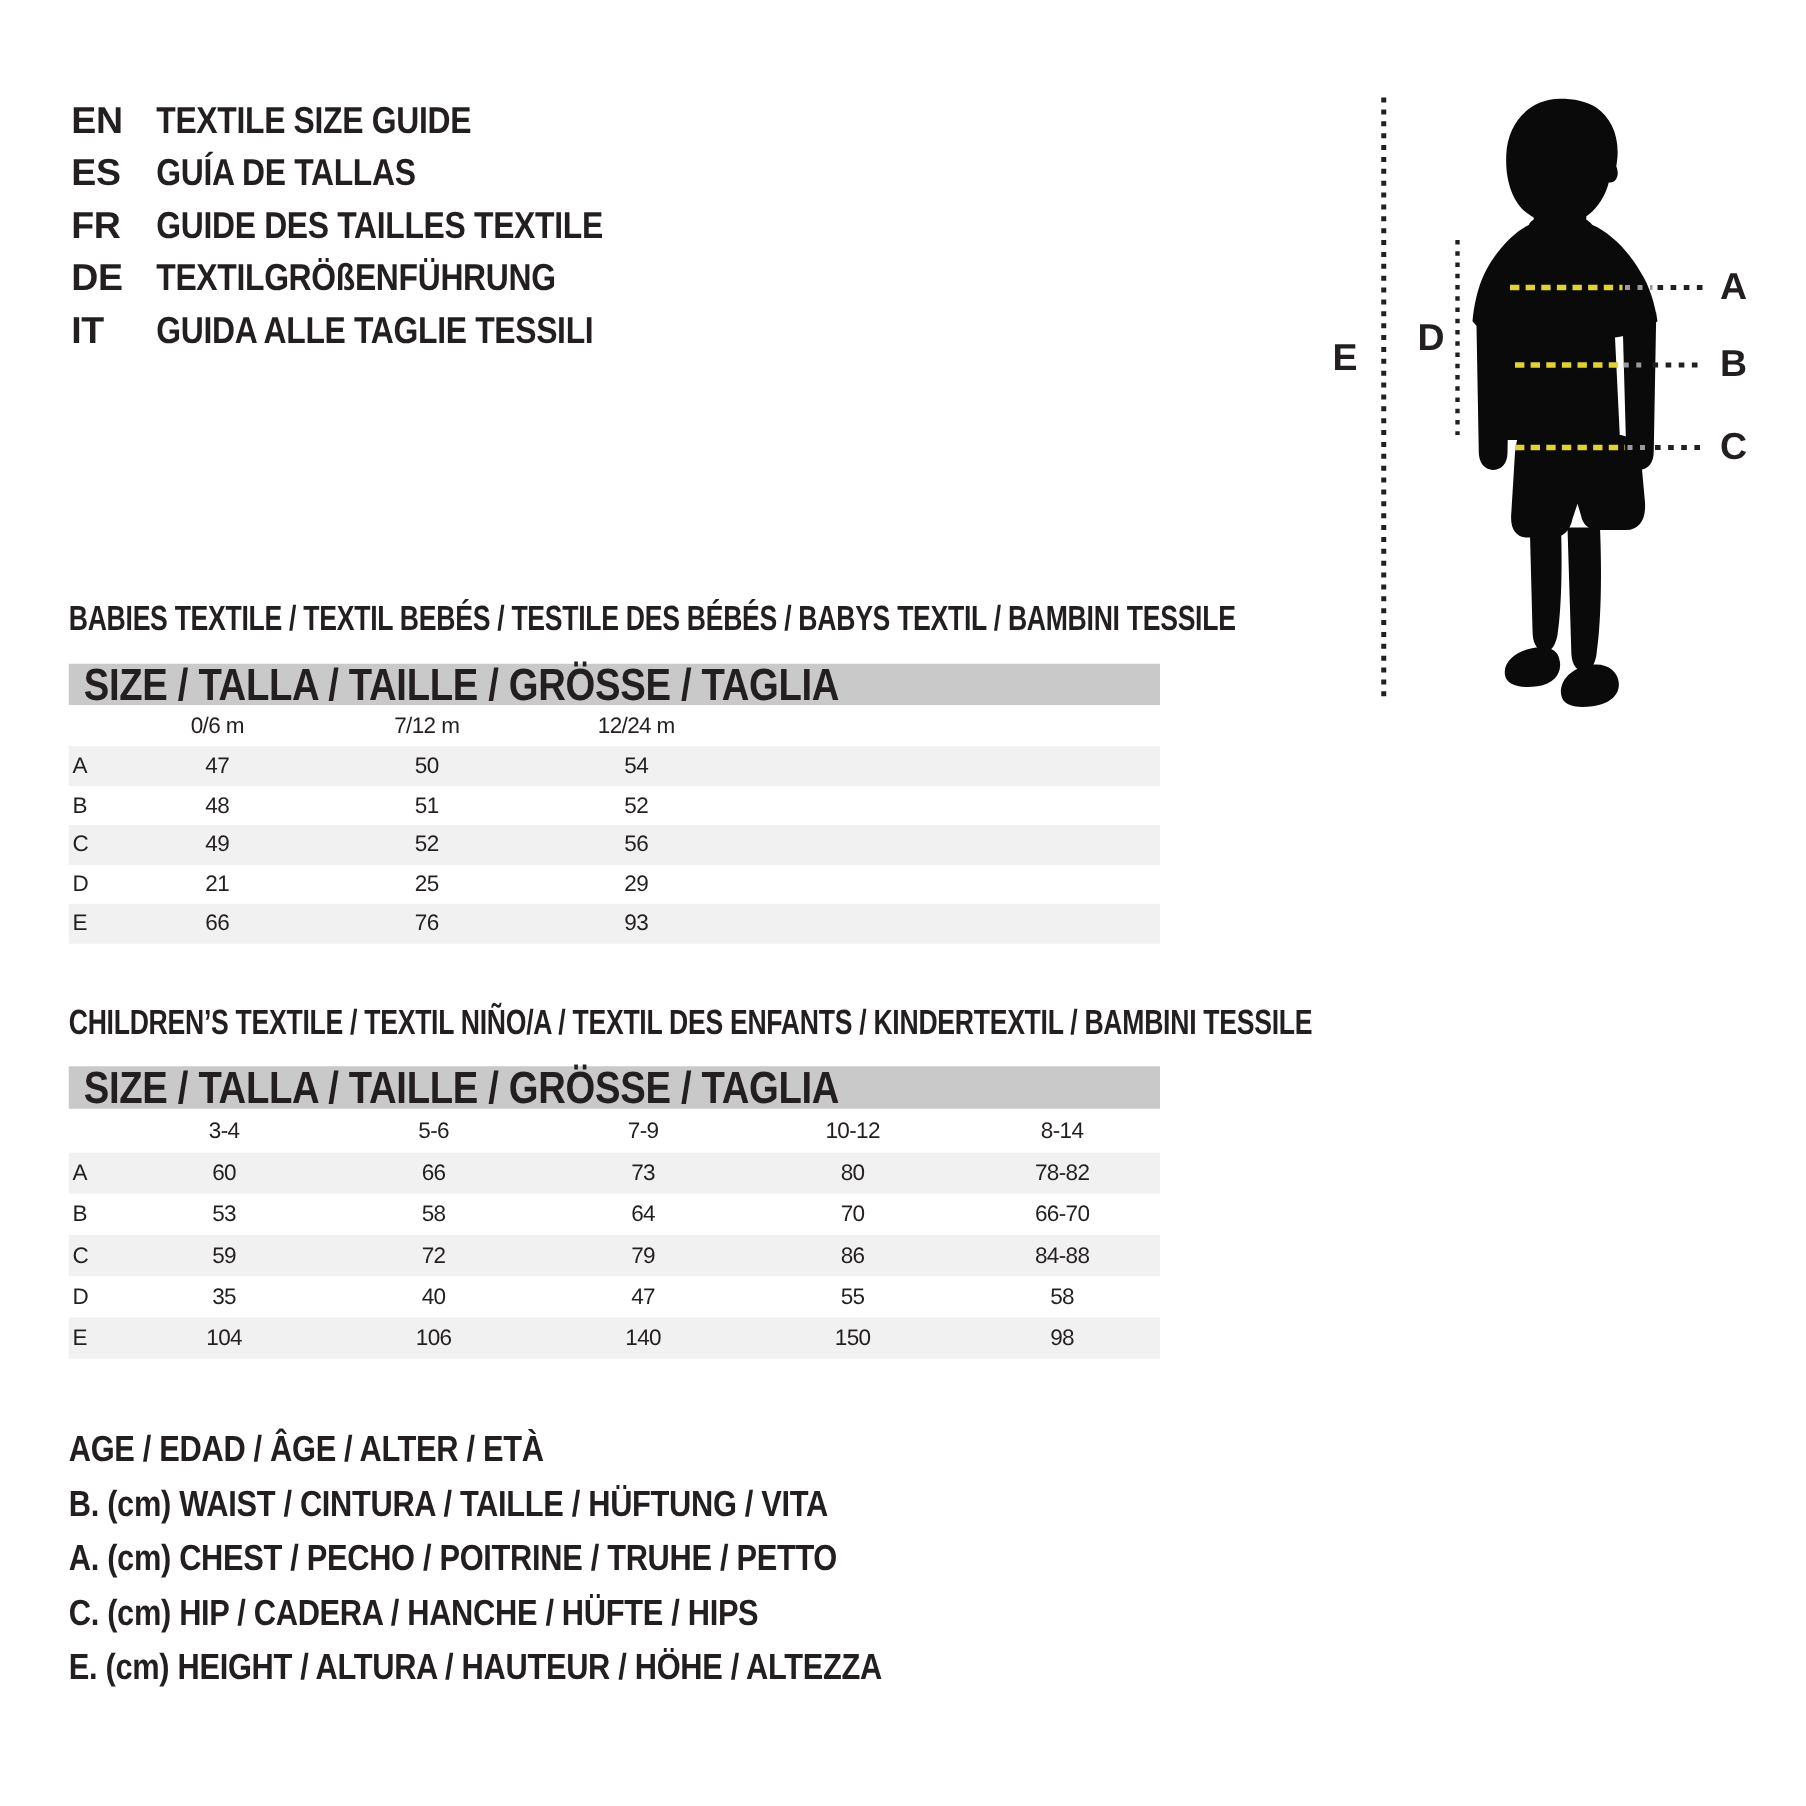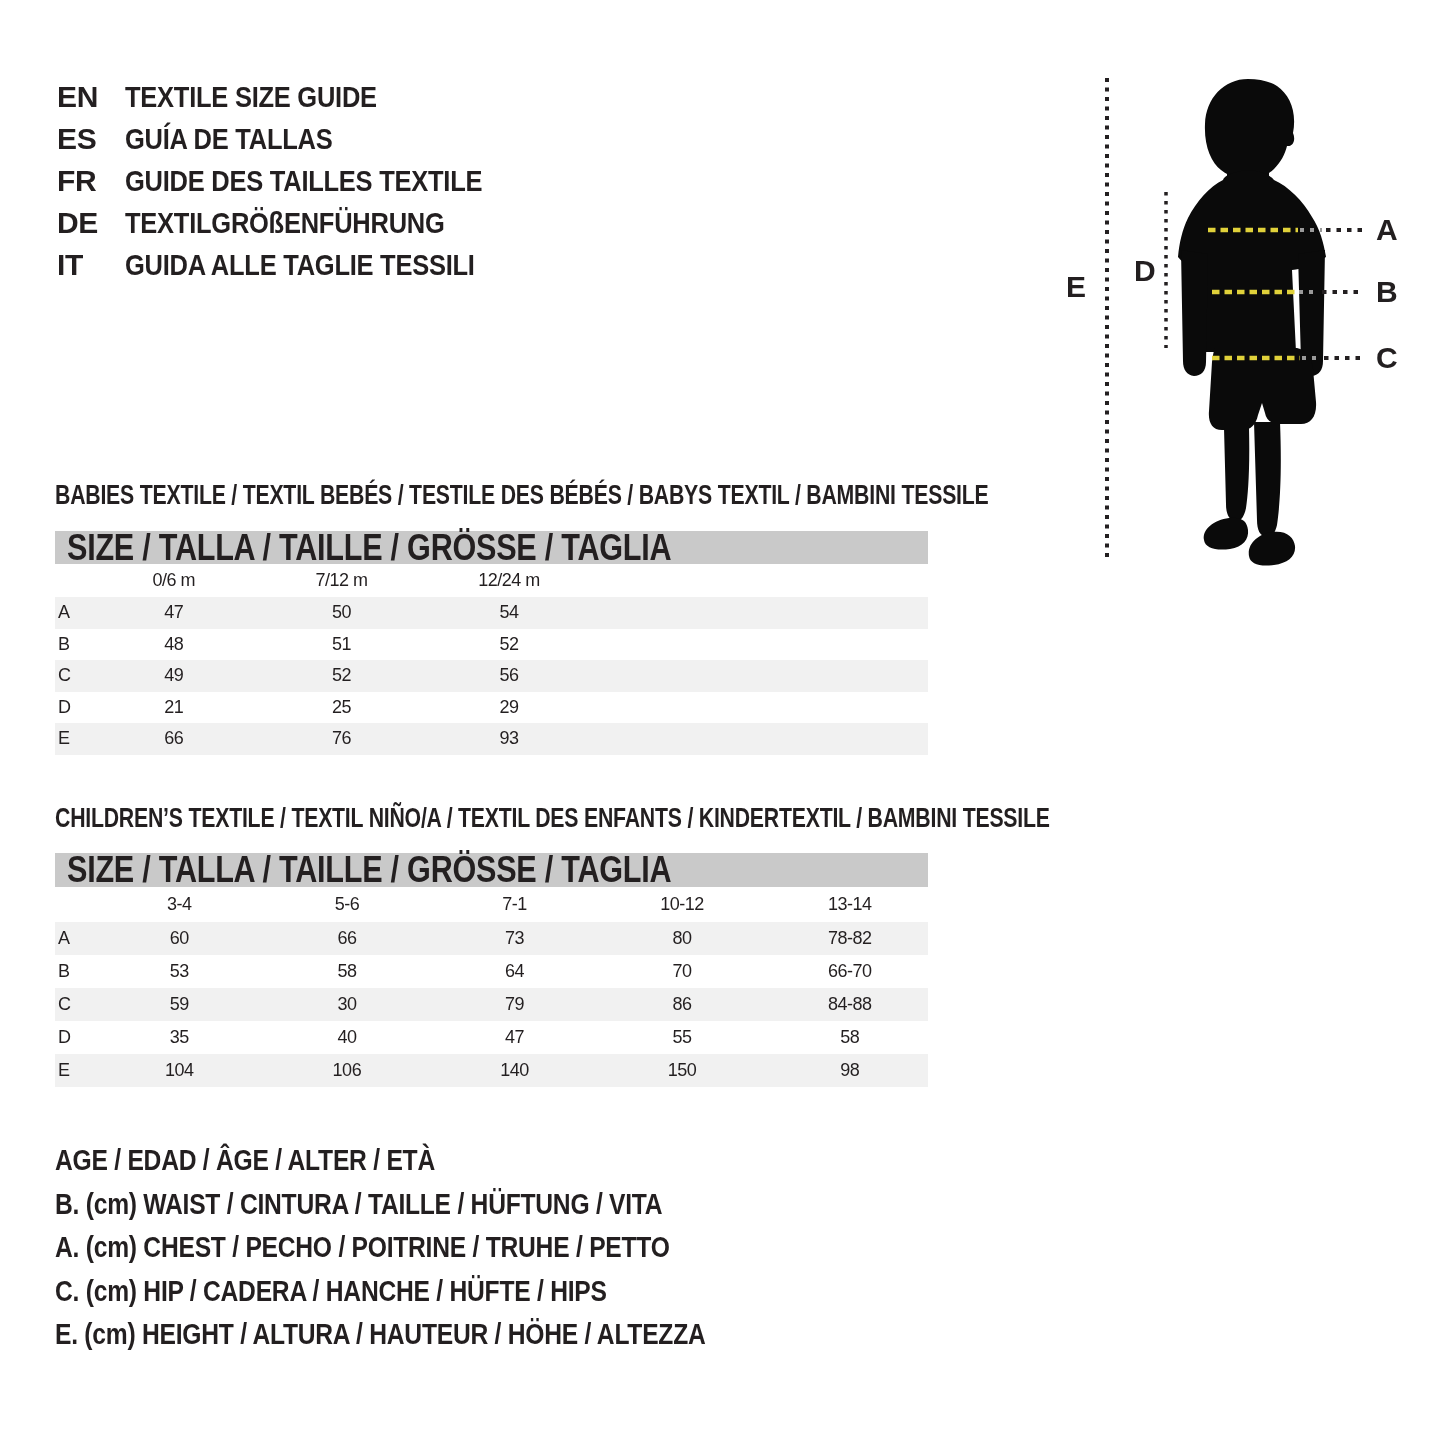--- a/index.html
+++ b/index.html
@@ -171,44 +171,44 @@
 </h2>
 
 <div class="abs size-table children" style="top:853px;">
   <div class="size-header">
     <span class="cond85">SIZE / TALLA / TAILLE / GRÖSSE / TAGLIA</span>
   </div>
   <div class="grid-row col-head">
     <span class="cell rl"></span>
     <span class="cell">3-4</span>
     <span class="cell">5-6</span>
-    <span class="cell">7-1</span>
+    <span class="cell">7-9</span>
     <span class="cell">10-12</span>
-    <span class="cell">13-14</span>
+    <span class="cell">8-14</span>
   </div>
   <div class="grid-row stripe">
     <span class="cell rl">A</span>
     <span class="cell">60</span>
     <span class="cell">66</span>
     <span class="cell">73</span>
     <span class="cell">80</span>
     <span class="cell">78-82</span>
   </div>
   <div class="grid-row">
     <span class="cell rl">B</span>
     <span class="cell">53</span>
     <span class="cell">58</span>
     <span class="cell">64</span>
     <span class="cell">70</span>
     <span class="cell">66-70</span>
   </div>
   <div class="grid-row stripe">
     <span class="cell rl">C</span>
     <span class="cell">59</span>
-    <span class="cell">30</span>
+    <span class="cell">72</span>
     <span class="cell">79</span>
     <span class="cell">86</span>
     <span class="cell">84-88</span>
   </div>
   <div class="grid-row">
     <span class="cell rl">D</span>
     <span class="cell">35</span>
     <span class="cell">40</span>
     <span class="cell">47</span>
     <span class="cell">55</span>

